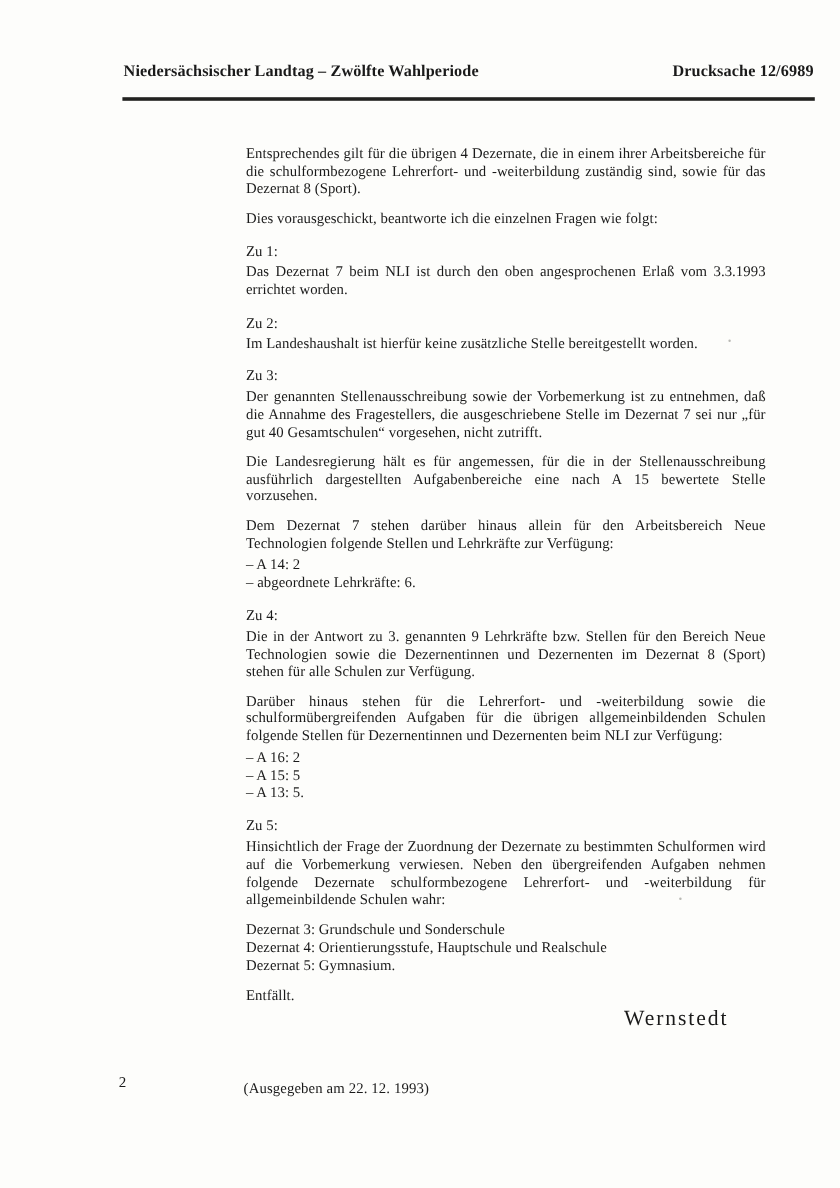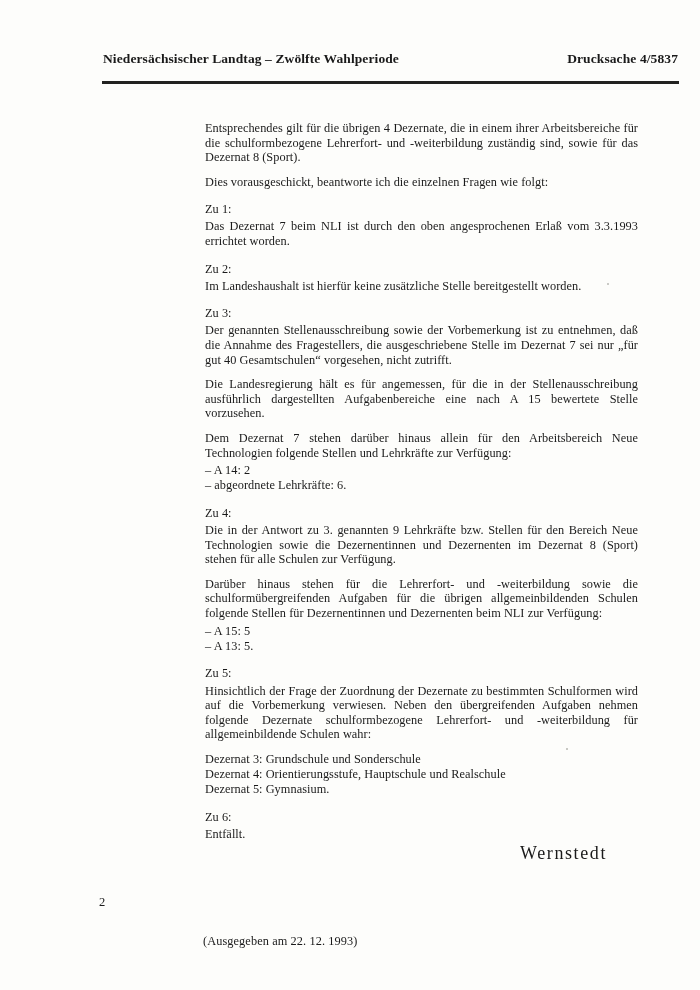--- a/index.html
+++ b/index.html
@@ -78,37 +78,37 @@
   
   .page-number {
     position: absolute;
     left: 99px;
     top: 895px;
     font-size: 12.5px;
   }
   .footer-note {
     position: absolute;
     left: 203px;
-    top: 934px;
+    top: 900px;
     font-size: 12.3px;
     letter-spacing: 0.1px;
   }
   
   .speck { position: absolute; background: #b9b9b4; border-radius: 50%; }
   .speck1 { left: 607px; top: 283px; width: 2px; height: 2px; }
   .speck2 { left: 566px; top: 748px; width: 2px; height: 1.5px; }
 </style>
 </head>
 <body>
 
 <div class="page">
 
   <div class="header">
     <span>Niedersächsischer Landtag – Zwölfte Wahlperiode</span>
-    <span>Drucksache 4/5837</span>
+    <span>Drucksache 12/6989</span>
   </div>
 
   <div class="header-rule"></div>
 
   <div class="body-col">
     <div>
         <p class="para">Entsprechendes gilt für die übrigen 4 Dezernate, die in einem ihrer Arbeitsbereiche für die schulformbezogene Lehrerfort- und -weiterbildung zuständig sind, sowie für das Dezernat 8 (Sport).</p>
         <p class="para">Dies vorausgeschickt, beantworte ich die einzelnen Fragen wie folgt:</p>
         <p class="label">Zu 1:</p>
         <p class="para">Das Dezernat 7 beim NLI ist durch den oben angesprochenen Erlaß vom 3.3.1993 errichtet worden.</p>
@@ -119,31 +119,31 @@
         <p class="para">Die Landesregierung hält es für angemessen, für die in der Stellenausschreibung ausführlich dargestellten Aufgabenbereiche eine nach A 15 bewertete Stelle vorzusehen.</p>
         <p class="para-tight">Dem Dezernat 7 stehen darüber hinaus allein für den Arbeitsbereich Neue Technologien folgende Stellen und Lehrkräfte zur Verfügung:</p>
         <div class="list-block">
           <div class="list-line">– A 14: 2</div>
           <div class="list-line">– abgeordnete Lehrkräfte: 6.</div>
         </div>
         <p class="label">Zu 4:</p>
         <p class="para">Die in der Antwort zu 3. genannten 9 Lehrkräfte bzw. Stellen für den Bereich Neue Technologien sowie die Dezernentinnen und Dezernenten im Dezernat 8 (Sport) stehen für alle Schulen zur Verfügung.</p>
         <p class="para-tight">Darüber hinaus stehen für die Lehrerfort- und -weiterbildung sowie die schulformübergreifenden Aufgaben für die übrigen allgemeinbildenden Schulen folgende Stellen für Dezernentinnen und Dezernenten beim NLI zur Verfügung:</p>
         <div class="list-block">
+          <div class="list-line">– A 16: 2</div>
           <div class="list-line">– A 15: 5</div>
           <div class="list-line">– A 13: 5.</div>
         </div>
         <p class="label">Zu 5:</p>
         <p class="para">Hinsichtlich der Frage der Zuordnung der Dezernate zu bestimmten Schulformen wird auf die Vorbemerkung verwiesen. Neben den übergreifenden Aufgaben nehmen folgende Dezernate schulformbezogene Lehrerfort- und -weiterbildung für allgemeinbildende Schulen wahr:</p>
         <div class="list-block">
           <div class="list-line">Dezernat 3: Grundschule und Sonderschule</div>
           <div class="list-line">Dezernat 4: Orientierungsstufe, Hauptschule und Realschule</div>
           <div class="list-line">Dezernat 5: Gymnasium.</div>
         </div>
-        <p class="label">Zu 6:</p>
         <p class="para">Entfällt.</p>
       </div>
     <div class="signature">Wernstedt</div>
   </div>
 
   <div class="page-number">2</div>
   <div class="footer-note">(Ausgegeben am 22. 12. 1993)</div>
 
   <div class="speck speck1"></div>
   <div class="speck speck2"></div>

